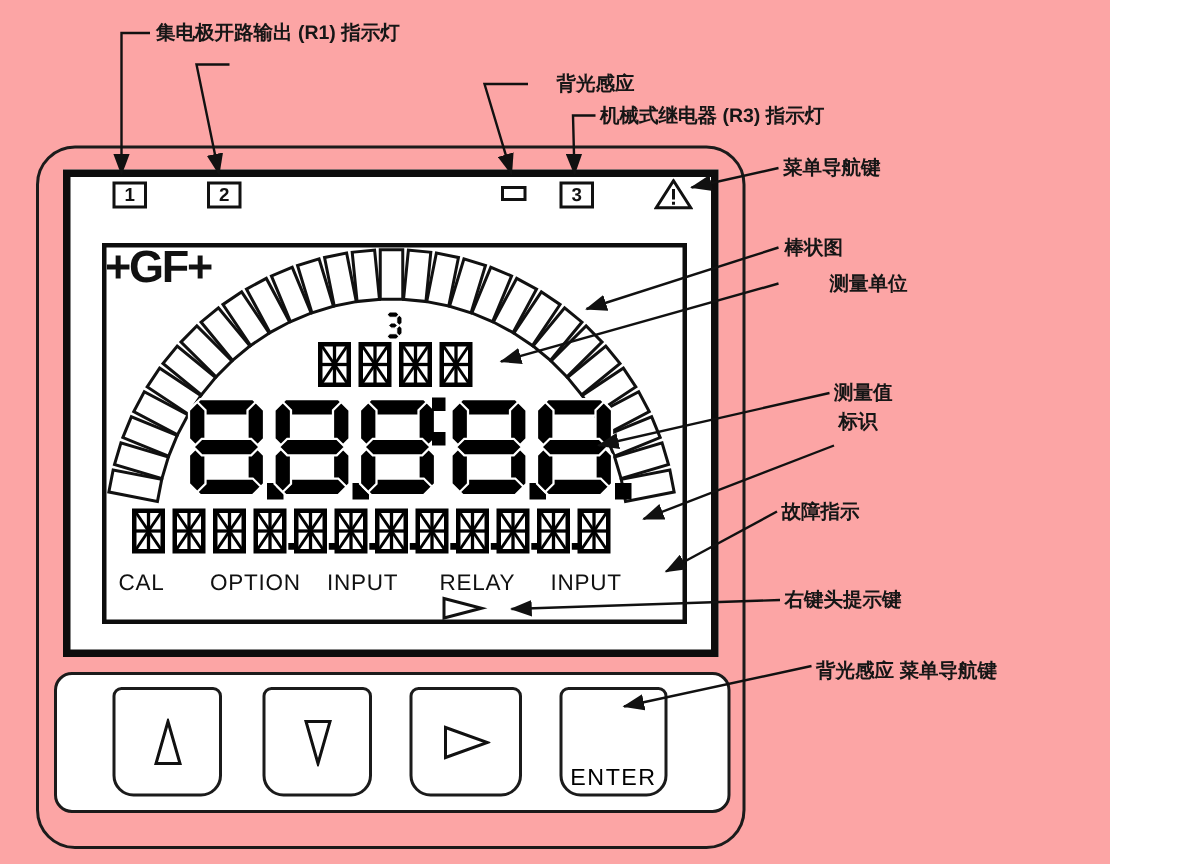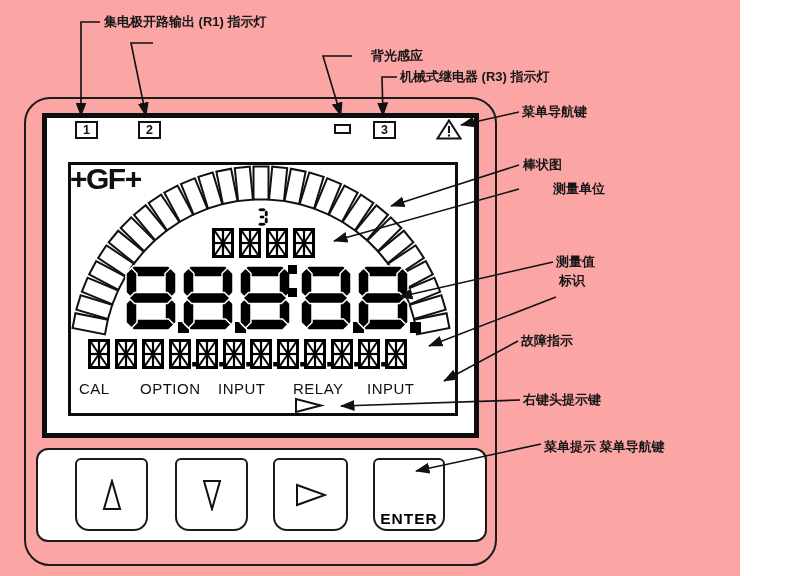--- a/index.html
+++ b/index.html
@@ -21,40 +21,40 @@
   .warn{position:absolute;left:436px;top:119px;width:26px;height:21px;}
   .brand{position:absolute;left:70px;top:164px;font-size:30px;font-weight:800;
          letter-spacing:-1.5px;line-height:1;}
   .menu-item{position:absolute;top:381px;font-size:15px;font-weight:400;
              letter-spacing:.5px;line-height:1;}
   .keypad{position:absolute;left:36px;top:448px;width:451px;height:94px;
           border:2.5px solid #1b1b1b;border-radius:12px;box-sizing:border-box;background:#fff;}
   .key{position:absolute;top:458px;height:73px;border:2.5px solid #1b1b1b;
        border-radius:6px 6px 14px 14px;box-sizing:border-box;background:#fff;
        display:flex;align-items:center;justify-content:center;cursor:pointer;}
-  .key-enter-label{font-size:15.5px;font-weight:700;letter-spacing:1px;margin-top:48px;}
+  .key-enter-label{font-size:15.5px;font-weight:400;letter-spacing:1px;margin-top:48px;}
   #overlay{position:absolute;left:0;top:0;pointer-events:none;z-index:6;}
 </style>
 </head>
 <body>
 
 <div class="stage">
 
   <div class="ann" style="left:104px;top:15px">集电极开路输出 (R1) 指示灯</div>
   <div class="ann" style="left:371px;top:49px">背光感应</div>
   <div class="ann" style="left:400px;top:70px">机械式继电器 (R3) 指示灯</div>
 
   <div class="ann" style="left:522px;top:105px">菜单导航键</div>
   <div class="ann" style="left:523px;top:158px">棒状图</div>
   <div class="ann" style="left:553px;top:182px">测量单位</div>
   <div class="ann" style="left:556px;top:255px">测量值</div>
   <div class="ann" style="left:559px;top:274px">标识</div>
   <div class="ann" style="left:521px;top:334px">故障指示</div>
   <div class="ann" style="left:523px;top:393px">右键头提示键</div>
-  <div class="ann" style="left:544px;top:440px">菜单提示 菜单导航键</div>
+  <div class="ann" style="left:544px;top:440px">背光感应 菜单导航键</div>
 
   <div class="outer-case"></div>
   <div class="bezel"></div>
 
   <div class="ind" style="left:75px">1</div>
   <div class="ind" style="left:138px">2</div>
   <div class="sensor"></div>
   <div class="ind" style="left:373px">3</div>
   <div class="warn">
     <svg width="26" height="21" viewBox="0 0 26 21">

